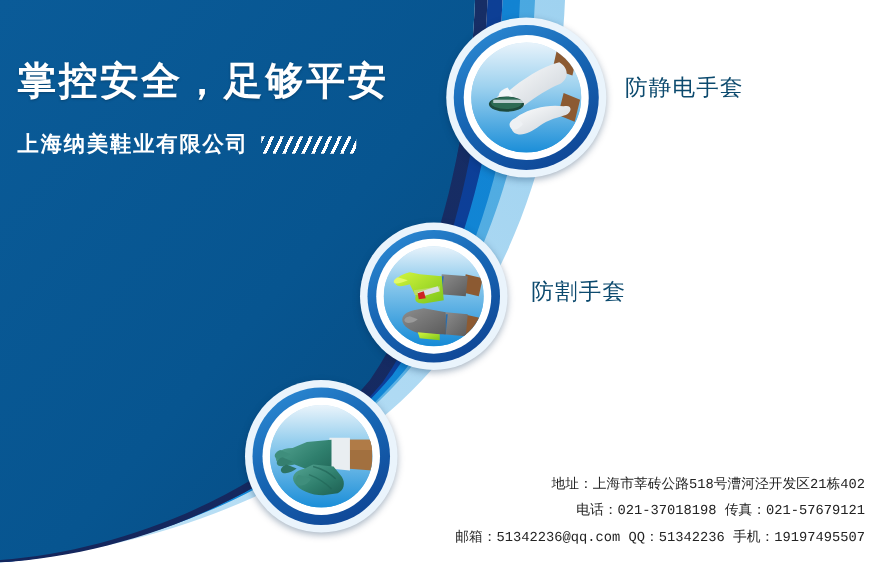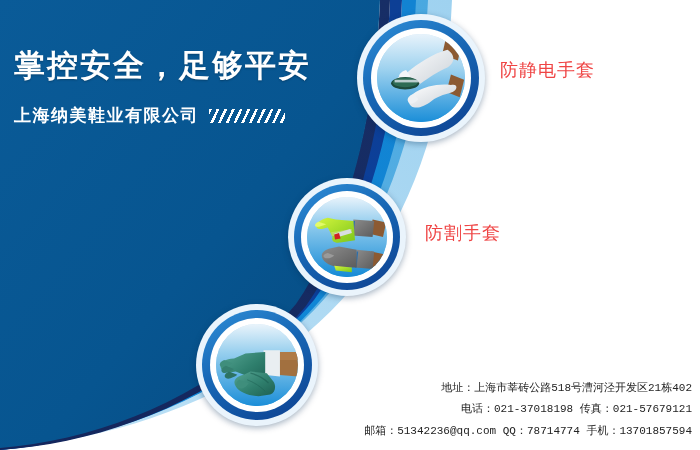--- a/index.html
+++ b/index.html
@@ -55,21 +55,21 @@
   .badge .photo{
     position:absolute;border-radius:50%;overflow:hidden;
     background:linear-gradient(180deg,#cfe7f6 0%,#7fc3ea 45%,#1f93dc 100%);
   }
   .photo svg{display:block;width:100%;height:100%;}
 
   
   .plabel{
     position:absolute;
     font-family:"DejaVu Sans","Liberation Sans",sans-serif;
-    font-size:18px;color:#ef4444;white-space:nowrap;letter-spacing:1px;
+    font-size:18px;color:#0c4a6e;white-space:nowrap;letter-spacing:1px;
   }
 
   
   .contact{
     position:absolute;right:8px;bottom:8px;text-align:right;
     font-family:Liberation Mono, monospace;
     font-size:11px;color:#232323;line-height:1.95;
   }
   .contact div{white-space:nowrap;}
 </style>
@@ -279,16 +279,16 @@
         <path d="M42,60 C50,62 58,66 64,72" stroke="#1d5f52" stroke-width="1.5" fill="none" opacity=".6"></path>
         <path d="M38,68 C46,71 54,76 60,82" stroke="#1d5f52" stroke-width="1.2" fill="none" opacity=".5"></path>
         <path d="M28,68 C24,71 24,76 28,78 C33,80 38,76 40,72 Z" fill="#3f8e7c"></path>
       </svg>
     </div>
   </div>
 
   <div class="contact">
     <div>地址：上海市莘砖公路518号漕河泾开发区21栋402</div>
     <div>电话：021-37018198    传真：021-57679121</div>
-    <div>邮箱：51342236@qq.com    QQ：78714774    手机：13701857594</div>
+    <div>邮箱：51342236@qq.com    QQ：51342236    手机：19197495507</div>
   </div>
 
 </div>
 
 </body></html>

